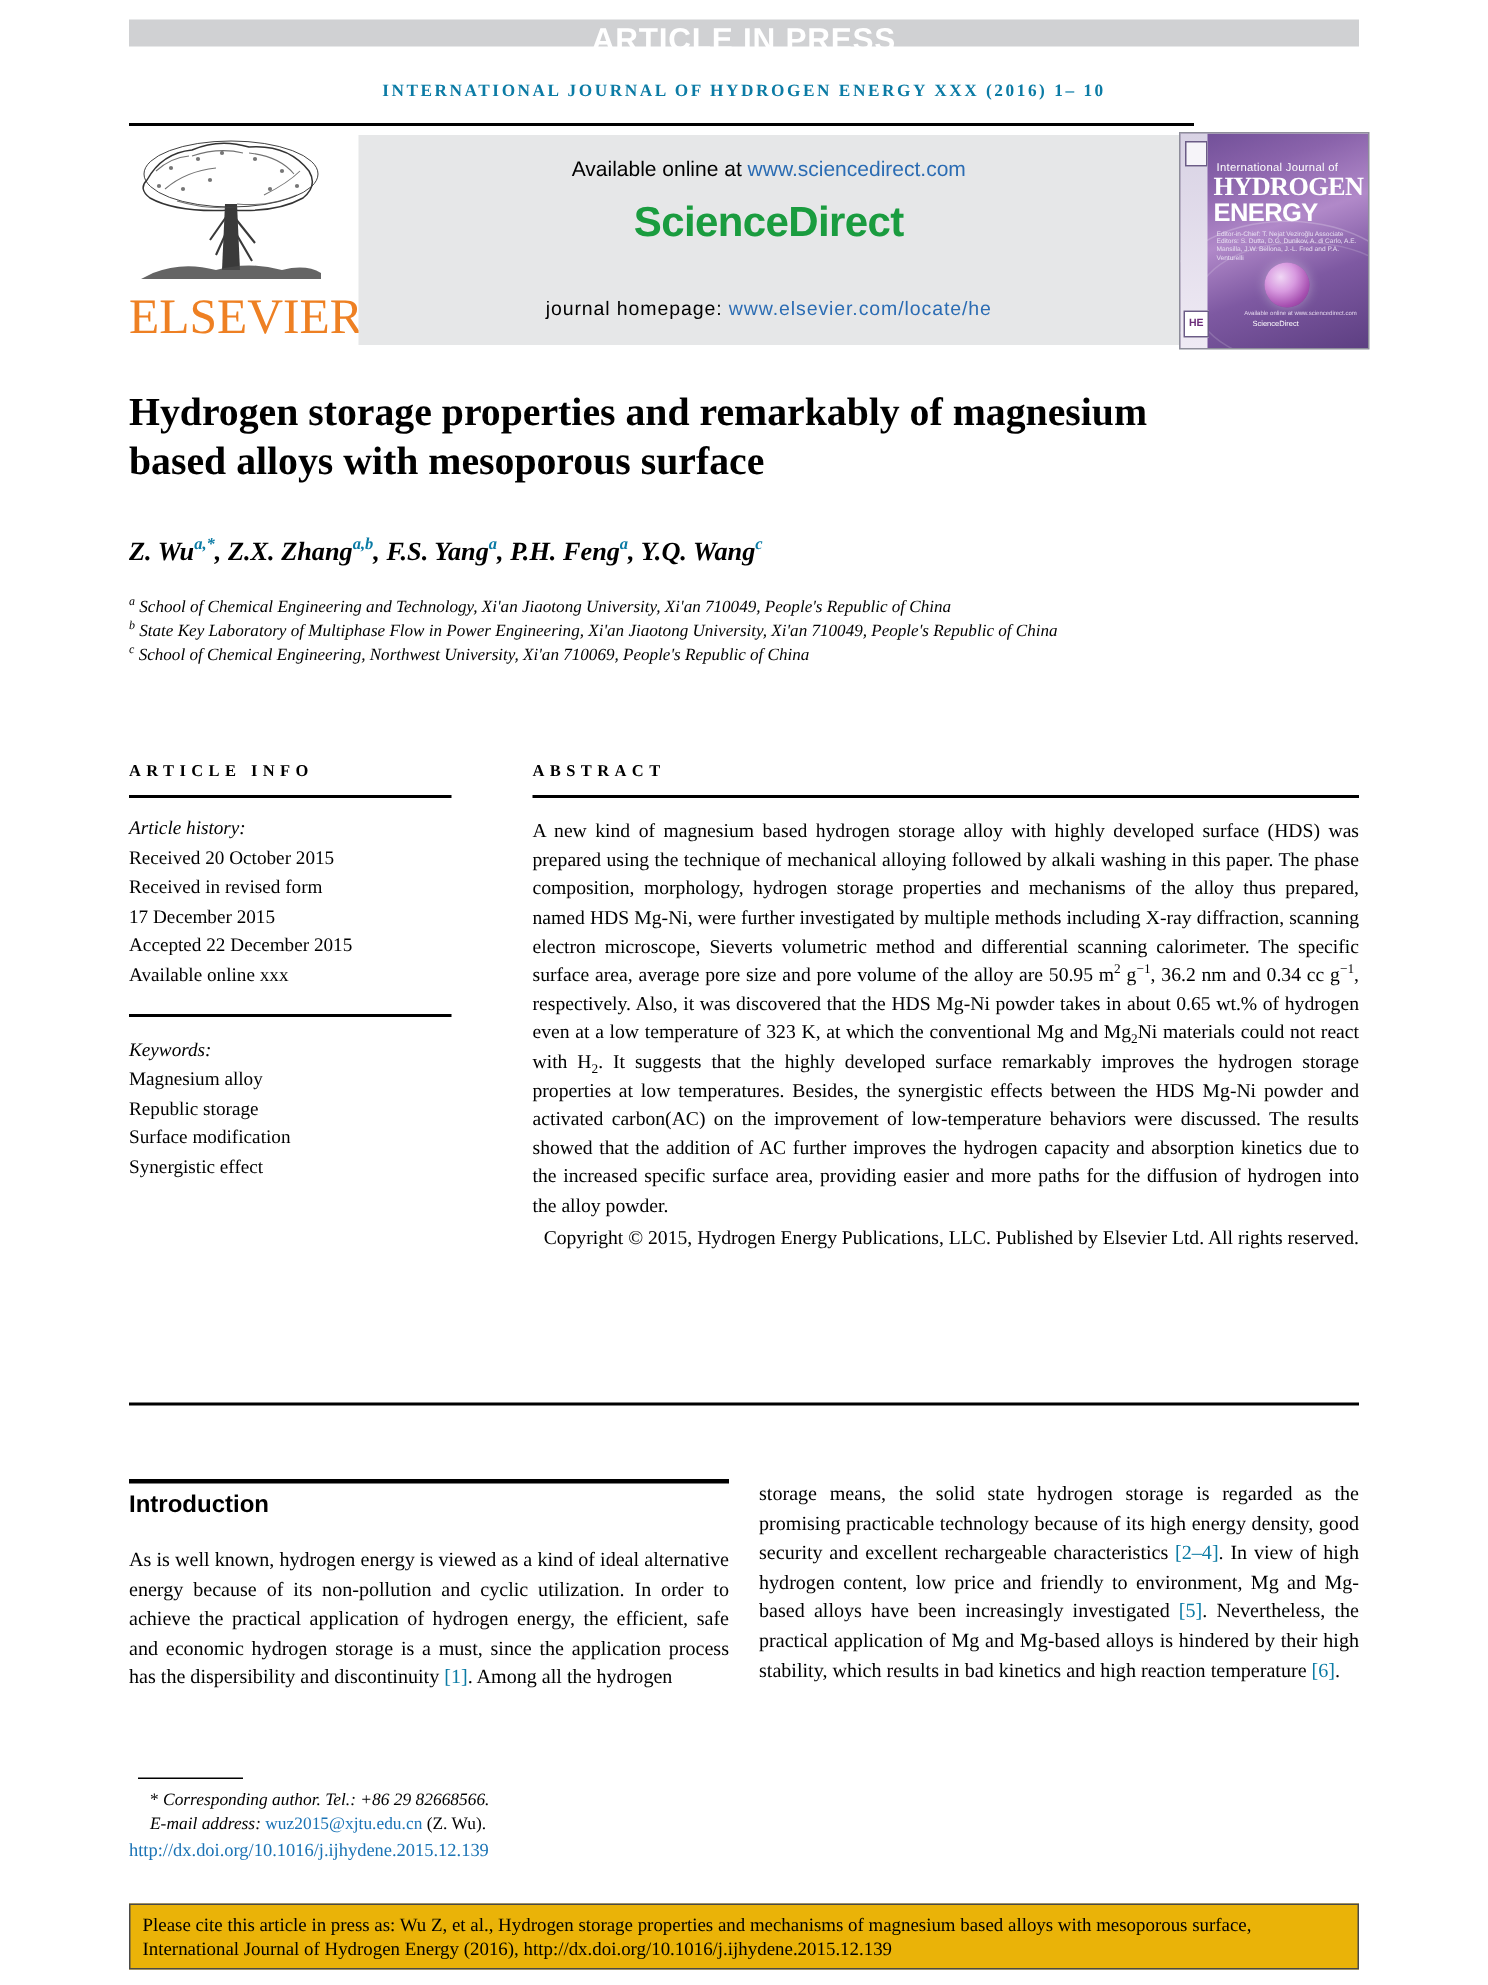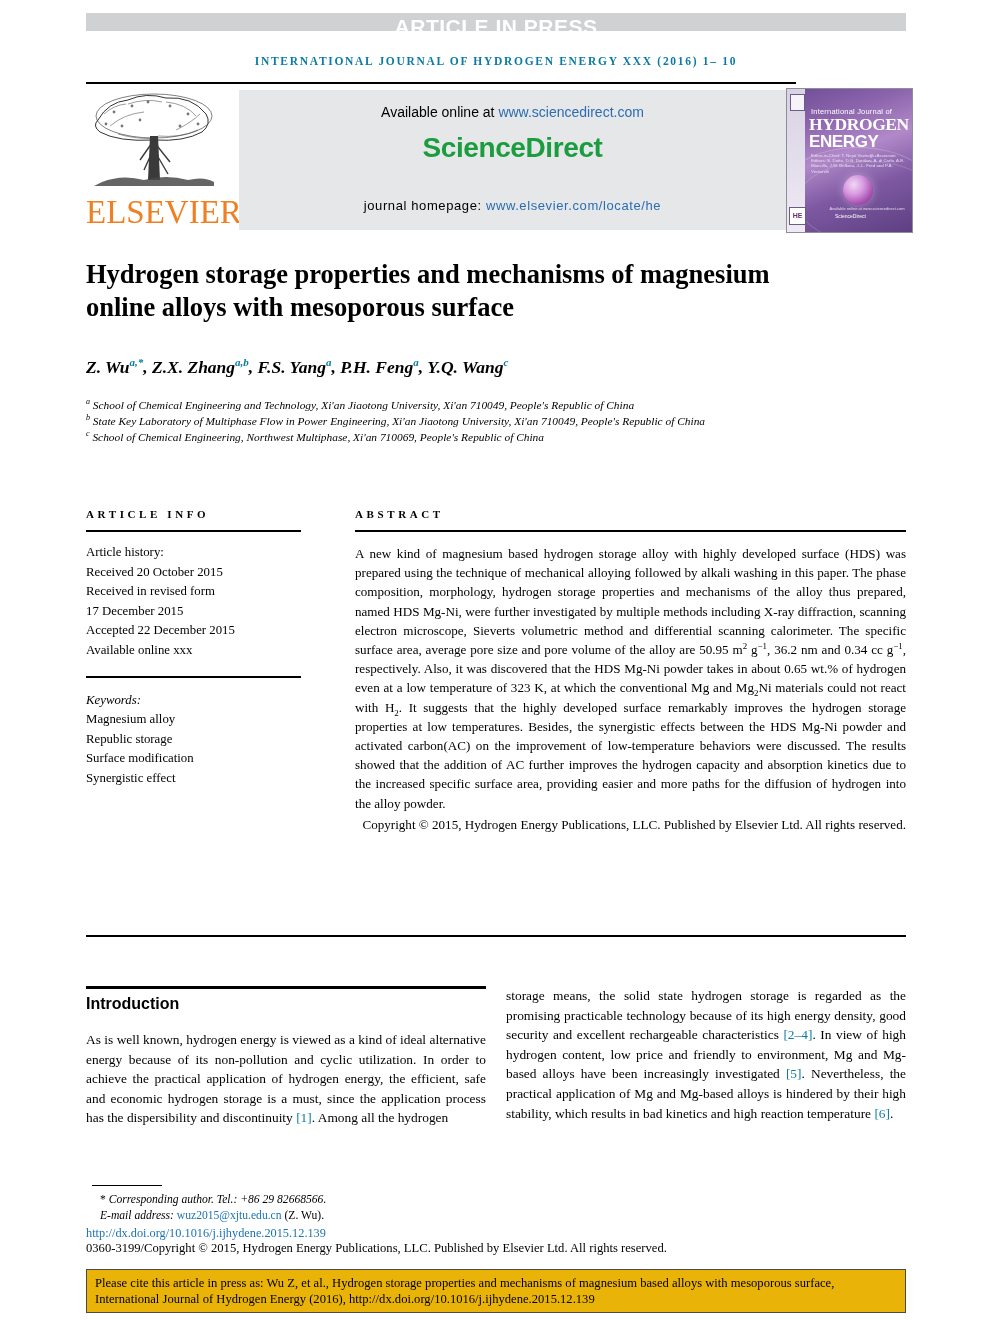--- a/index.html
+++ b/index.html
@@ -276,21 +276,21 @@
     height: 2px;
     background: #000;
   }
   .hist {
     margin-top: 11px;
     font-family: "Liberation Serif", serif;
     font-size: 12.8px;
     line-height: 19.5px;
     color: #000;
   }
-  .hist .ital { }
+  .hist .ital { font-style: italic; }
   .hr-thin-left {
     margin-top: 16px;
     width: 215px;
     height: 1.5px;
     background: #000;
   }
   .kw {
     margin-top: 13px;
     font-family: "Liberation Serif", serif;
     font-size: 12.8px;
@@ -496,34 +496,34 @@
       <div class="cover-ijl">International Journal of</div>
       <div class="cover-h1">HYDROGEN</div>
       <div class="cover-h2">ENERGY</div>
       <div class="cover-editors">Editor-in-Chief: T. Nejat Veziroğlu    Associate Editors: S. Dutta, D.G. Dunikov, A. di Carlo, A.E. Mansilla, J.W. Bellona, J.-L. Fred and P.A. Venturelli</div>
       <div class="cover-sphere"></div>
       <div class="cover-avail">Available online at www.sciencedirect.com</div>
       <div class="cover-sd">ScienceDirect</div>
     </div>
   </div>
 
-  <div class="title">Hydrogen storage properties and mechanisms of magnesium online alloys with mesoporous surface</div>
+  <div class="title">Hydrogen storage properties and remarkably of magnesium based alloys with mesoporous surface</div>
 
   <div class="authors">
     <span>Z. Wu</span><sup>a,*</sup>,
     <span>Z.X. Zhang</span><sup>a,b</sup>,
     <span>F.S. Yang</span><sup>a</sup>,
     <span>P.H. Feng</span><sup>a</sup>,
     <span>Y.Q. Wang</span><sup>c</sup>
   </div>
 
   <div class="affils">
     <div><sup>a</sup> <span>School of Chemical Engineering and Technology, Xi'an Jiaotong University, Xi'an 710049, People's Republic of China</span></div>
     <div><sup>b</sup> <span>State Key Laboratory of Multiphase Flow in Power Engineering, Xi'an Jiaotong University, Xi'an 710049, People's Republic of China</span></div>
-    <div><sup>c</sup> <span>School of Chemical Engineering, Northwest Multiphase, Xi'an 710069, People's Republic of China</span></div>
+    <div><sup>c</sup> <span>School of Chemical Engineering, Northwest University, Xi'an 710069, People's Republic of China</span></div>
   </div>
 
   <div class="col-left">
     <div class="sec-label">ARTICLE INFO</div>
     <div class="hr-thick-left"></div>
     <div class="hist">
       <div class="ital">Article history:</div>
       <div>Received 20 October 2015</div>
       <div>Received in revised form</div>
       <div>17 December 2015</div>
@@ -556,19 +556,18 @@
   <div class="body-col-left"><span>As is well known, hydrogen energy is viewed as a kind of ideal alternative energy because of its non-pollution and cyclic utilization. In order to achieve the practical application of hydrogen energy, the efficient, safe and economic hydrogen storage is a must, since the application process has the dispersibility and discontinuity </span><span class="ref">[1]</span><span>. Among all the hydrogen</span></div>
 
   <div class="body-col-right"><span>storage means, the solid state hydrogen storage is regarded as the promising practicable technology because of its high energy density, good security and excellent rechargeable characteristics </span><span class="ref">[2–4]</span><span>. In view of high hydrogen content, low price and friendly to environment, Mg and Mg-based alloys have been increasingly investigated </span><span class="ref">[5]</span><span>. Nevertheless, the practical application of Mg and Mg-based alloys is hindered by their high stability, which results in bad kinetics and high reaction temperature </span><span class="ref">[6]</span><span>.</span></div>
 
   <div class="fn-rule"></div>
   <div class="footnote">
     <span class="ind">* <span class="ital">Corresponding author. Tel.: +86 29 82668566.</span></span>
     <span class="ind"><span class="ital">E-mail address: </span><span style="color:#1a73b5">wuz2015@xjtu.edu.cn</span><span> (Z. Wu).</span></span>
   </div>
   <div class="doi-line">http://dx.doi.org/10.1016/j.ijhydene.2015.12.139</div>
-  <div class="issn-line">0360-3199/Copyright © 2015, Hydrogen Energy Publications, LLC. Published by Elsevier Ltd. All rights reserved.</div>
 
   <div class="cite-box">
     <div class="cite-text">Please cite this article in press as: Wu Z, et al., Hydrogen storage properties and mechanisms of magnesium based alloys with mesoporous surface, International Journal of Hydrogen Energy (2016), http://dx.doi.org/10.1016/j.ijhydene.2015.12.139</div>
   </div>
 
 </div>
 
 </body></html>

